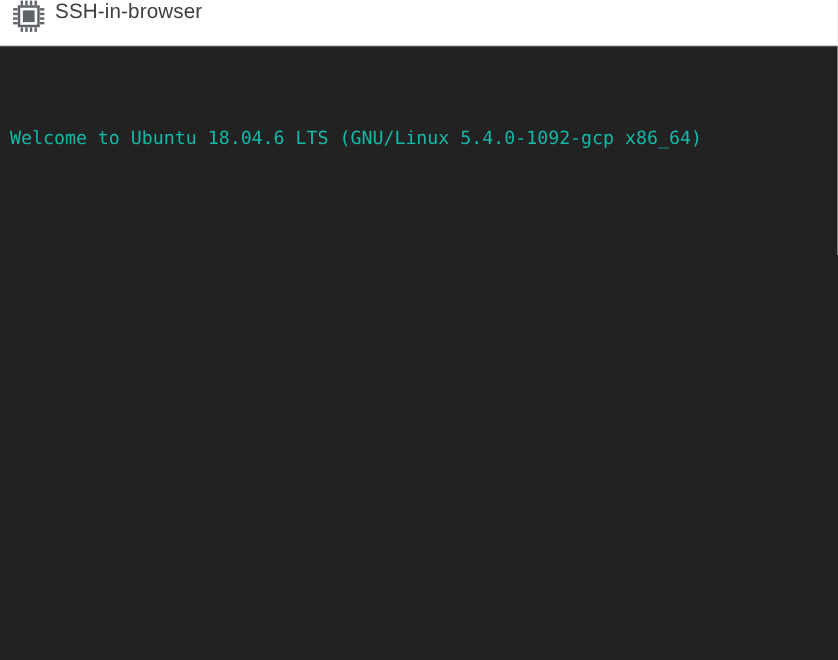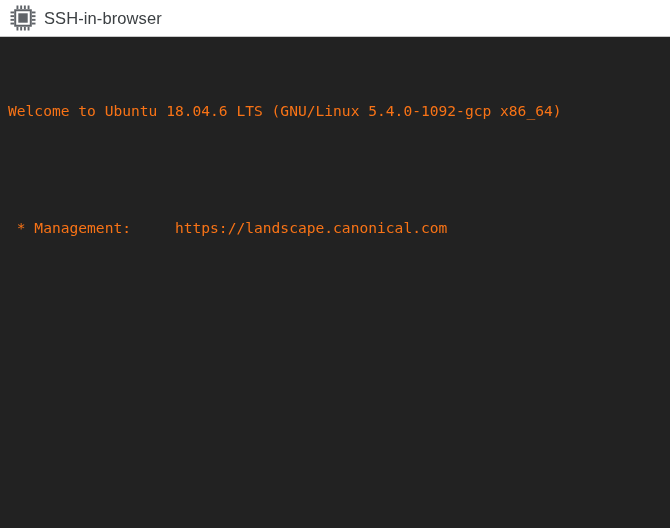--- a/index.html
+++ b/index.html
@@ -23,21 +23,20 @@
     background: #ffffff;
     position: relative;
   }
 
   
   #title-bar {
     height: 37px;
     min-height: 37px;
     background: #ffffff;
     display: flex;
-    align-items: center;
     padding-left: 10px;
     box-sizing: border-box;
     border-bottom: 1px solid #c8c8c8;
   }
   #chip-icon {
     width: 26px;
     height: 26px;
     margin-right: 8px;
     flex: 0 0 auto;
     display: block;
@@ -47,21 +46,21 @@
     font-size: 16.5px;
     color: #3c4043;
     letter-spacing: 0.1px;
     white-space: nowrap;
   }
 
   
   #terminal {
     flex: 1 1 auto;
     background: #222222;
-    color: #f97316;
+    color: #14b8a6;
     font-family: "DejaVu Sans Mono", "Liberation Mono", monospace;
     font-size: 14.6px;
     line-height: 19.55px;
     padding: 5px 0 0 8px;
     box-sizing: border-box;
     overflow: hidden;
     white-space: pre;
     letter-spacing: 0px;
   }
   .term-line {
@@ -106,21 +105,20 @@
         <rect x="8.3" y="8.3" width="9.4" height="9.4"></rect>
       </g>
     </svg>
     <div id="window-title">SSH-in-browser</div>
   </div>
 
   <div id="terminal">
 
     <div class="term-line">Welcome to Ubuntu 18.04.6 LTS (GNU/Linux 5.4.0-1092-gcp x86_64)</div>
     <div class="term-blank"></div>
-    <div class="term-line"> * Management:     https://landscape.canonical.com</div>
     <div class="term-blank"></div>
     <div class="term-blank"></div>
     
     
     
     
     
     
     
     

